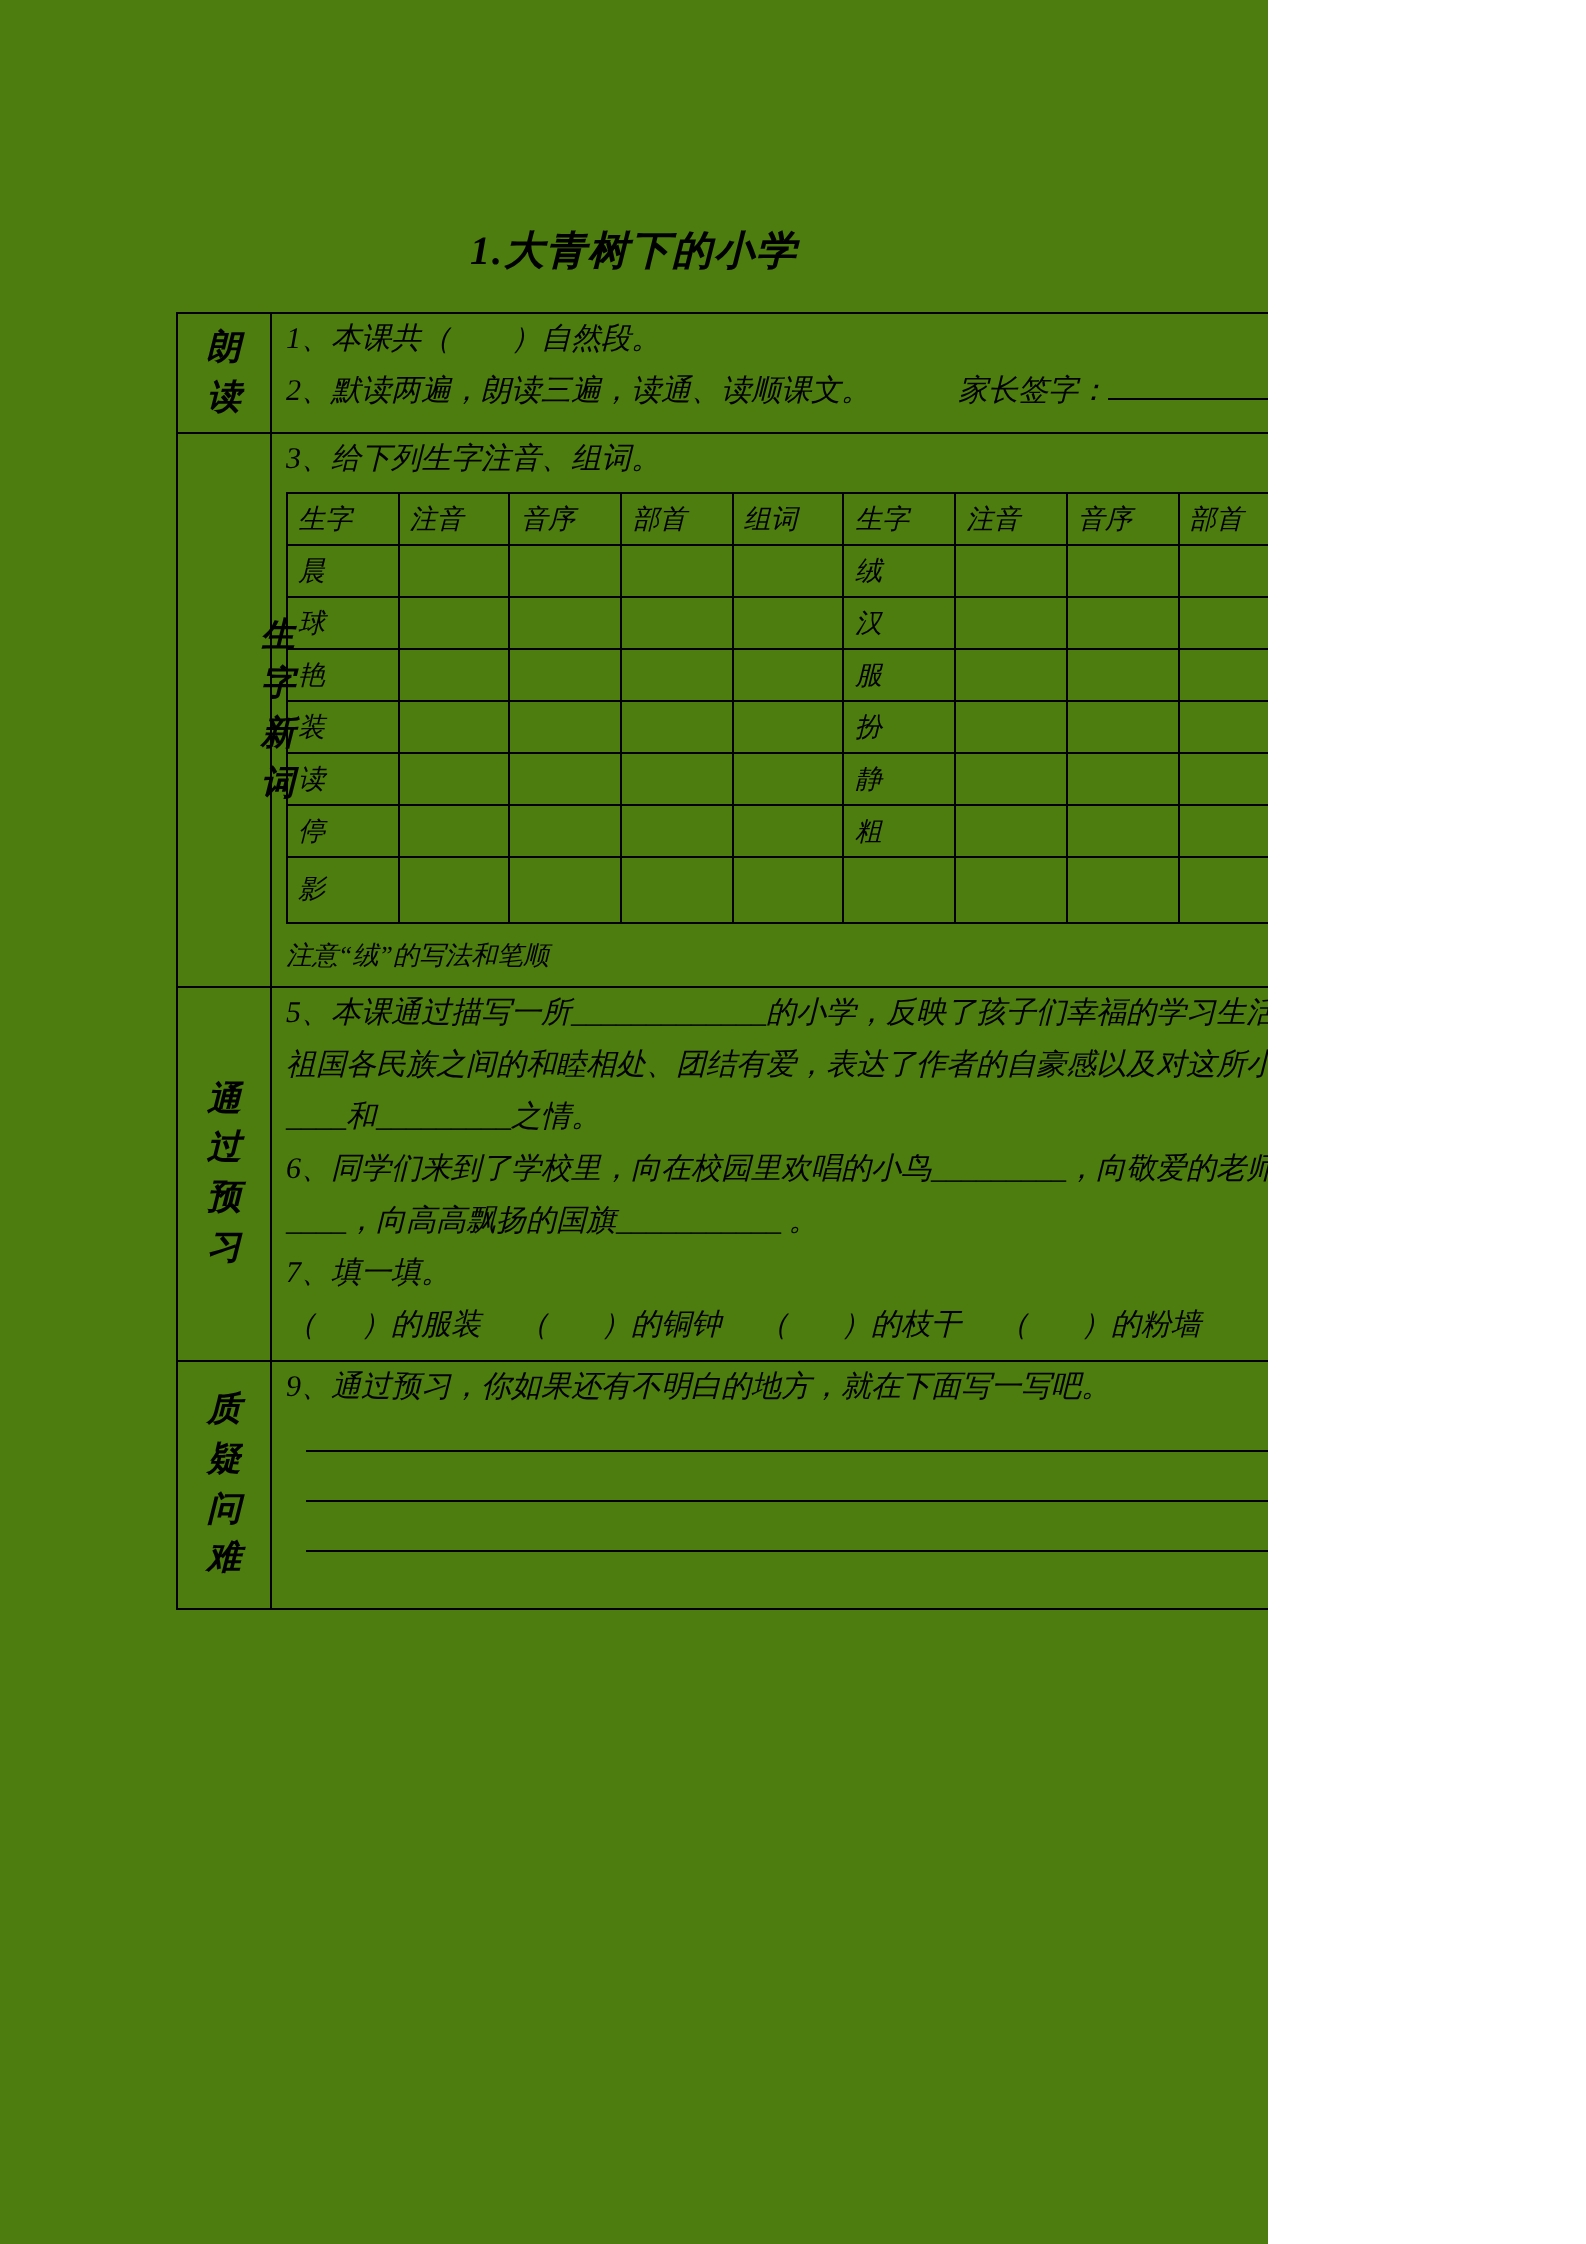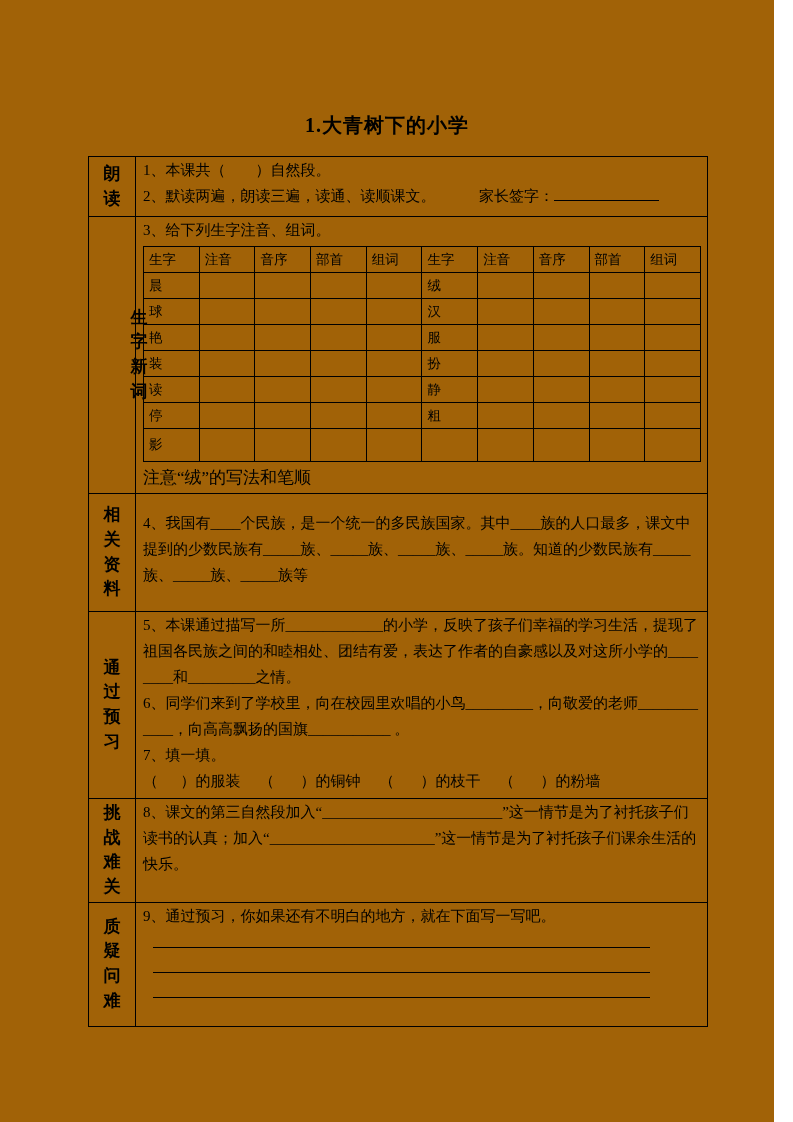--- a/index.html
+++ b/index.html
@@ -4,24 +4,25 @@
 <style>
   html, body {
     margin: 0;
     padding: 0;
     background: #ffffff;
     color: #000000;
     font-family: "Liberation Serif", "DejaVu Serif", serif;
   }
   .page {
     position: relative;
-    width: 774px;
+    width: 634px;
     height: 1122px;
-    background: #a16207;
+    background: #4d7c0f;
     overflow: hidden;
+    font-style: italic;
   }
   .title {
     margin: 0;
     padding-top: 112px;
     text-align: center;
     font-size: 20px;
     font-weight: bold;
     letter-spacing: 1px;
   }
   table.main-table {
@@ -90,21 +91,21 @@
     padding: 0 0 0 5px;
     text-align: left;
     font-weight: normal;
     vertical-align: middle;
     box-sizing: border-box;
     font-size: 13.5px;
   }
   table.char-table tr.tall td { height: 33px; }
   .note-line {
     margin: 2px 0 0 0;
-    font-size: 17px;
+    font-size: 13px;
     line-height: 22px;
   }
   .gap-top { margin-top: 16px; }
   .answer-lines { margin: 18px 0 0 10px; }
   .answer-line {
     width: 497px;
     height: 0;
     border-bottom: 1.5px solid #000;
     margin-bottom: 24px;
   }
@@ -239,49 +240,33 @@
                 <td></td>
                 <td></td>
               </tr>
             </tbody>
           </table>
 
           <p class="note-line">注意“绒”的写法和笔顺</p>
         </td>
       </tr>
 
-      <tr>
-        <td class="label-cell" style="height:118px;">
-          <div class="vlabel">相关资料</div>
-        </td>
-        <td class="content-cell" style="height:118px;">
-          <p class="line gap-top">4、我国有____个民族，是一个统一的多民族国家。其中____族的人口最多，课文中提到的少数民族有_____族、_____族、_____族、_____族。知道的少数民族有_____族、_____族、_____族等</p>
-        </td>
-      </tr>
 
       <tr>
         <td class="label-cell" style="height:185px;">
           <div class="vlabel">通过预习</div>
         </td>
         <td class="content-cell" style="height:185px;margin-top:12px;">
           <p class="line">5、本课通过描写一所_____________的小学，反映了孩子们幸福的学习生活，提现了祖国各民族之间的和睦相处、团结有爱，表达了作者的自豪感以及对这所小学的________和_________之情。</p>
           <p class="line">6、同学们来到了学校里，向在校园里欢唱的小鸟_________，向敬爱的老师____________，向高高飘扬的国旗___________ 。</p>
           <p class="line">7、填一填。</p>
           <p class="line">（      ）的服装     （       ）的铜钟     （       ）的枝干     （       ）的粉墙</p>
         </td>
       </tr>
 
-      <tr>
-        <td class="label-cell" style="height:95px;">
-          <div class="vlabel">挑战难关</div>
-        </td>
-        <td class="content-cell" style="height:95px;">
-          <p class="line">8、课文的第三自然段加入“________________________”这一情节是为了衬托孩子们读书的认真；加入“______________________”这一情节是为了衬托孩子们课余生活的快乐。</p>
-        </td>
-      </tr>
 
       <tr>
         <td class="label-cell" style="height:110px;margin-top:10px;">
           <div class="vlabel">质疑问难</div>
         </td>
         <td class="content-cell" style="height:110px;margin-left:16px;">
           <p class="line">9、通过预习，你如果还有不明白的地方，就在下面写一写吧。</p>
           <div class="answer-lines">
             <div class="answer-line"></div>
             <div class="answer-line"></div>

